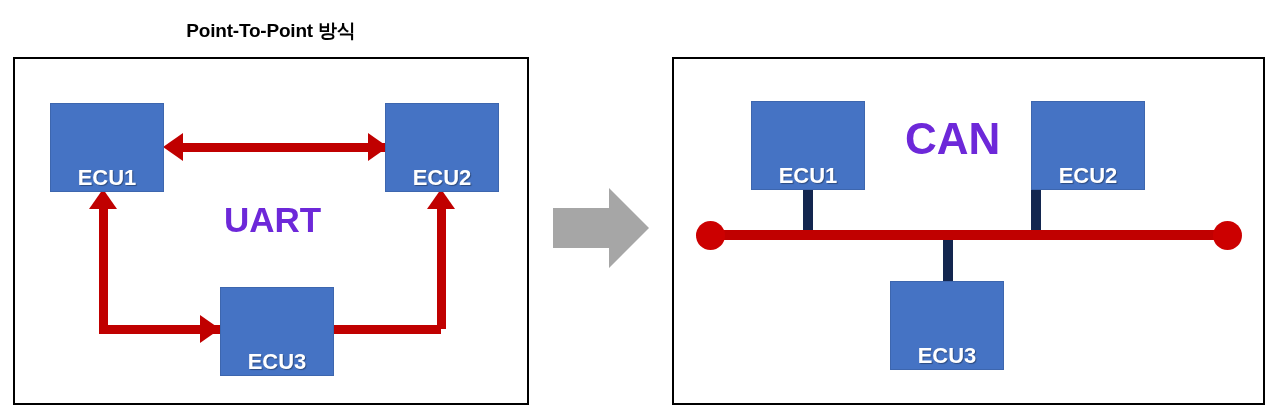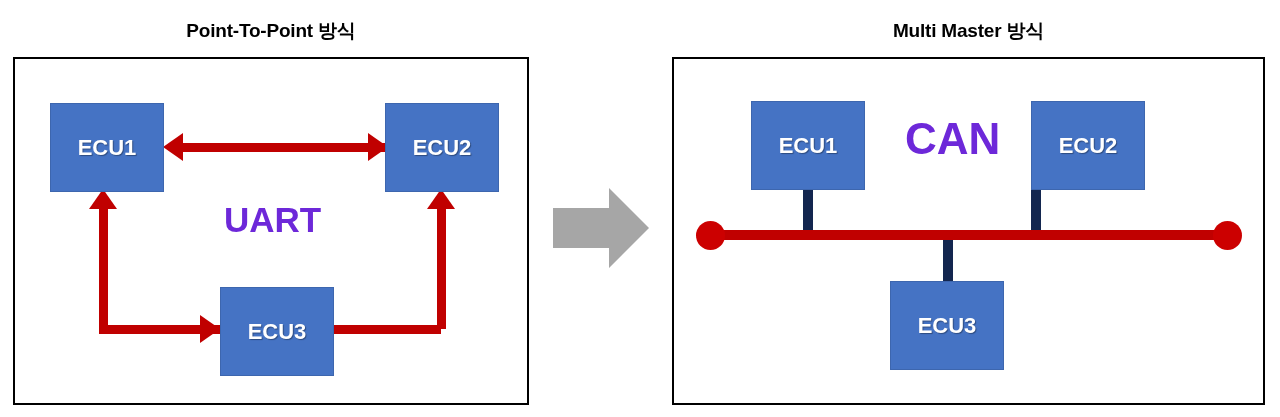--- a/index.html
+++ b/index.html
@@ -42,21 +42,21 @@
   #panel-left  { left: 13px;  top: 57px; width: 516px; height: 348px; }
   #panel-right { left: 672px; top: 57px; width: 593px; height: 348px; }
 
   
   .ecu {
     position: absolute;
     background: #4573c4;
     border: 1px solid #3d66ae;
     box-sizing: border-box;
     display: flex;
-    align-items: center;
+    align-items: flex-end;
     justify-content: center;
     color: #ffffff;
     font-weight: bold;
     font-size: 22px;
     text-shadow: 1px 1px 1px rgba(0,0,0,0.35);
     z-index: 5;
   }
 
   
   .bus-label {
@@ -135,21 +135,20 @@
     z-index: 2;
   }
 </style>
 </head>
 <body>
 
 <div id="canvas">
 
   <div class="panel-title" id="title-left">Point-To-Point 방식</div>
 
-  <div class="panel-title" id="title-right">Multi Master 방식</div>
 
   <div class="panel" id="panel-left">
 
     <div class="bus-label" id="label-uart" style="left:209px; top:141px;">UART</div>
 
     <div class="ecu" id="lp-ecu1" style="left:35px; top:44px; width:114px; height:89px;">
       <span>ECU1</span>
     </div>
 
     <div class="ecu" id="lp-ecu2" style="left:370px; top:44px; width:114px; height:89px;">

